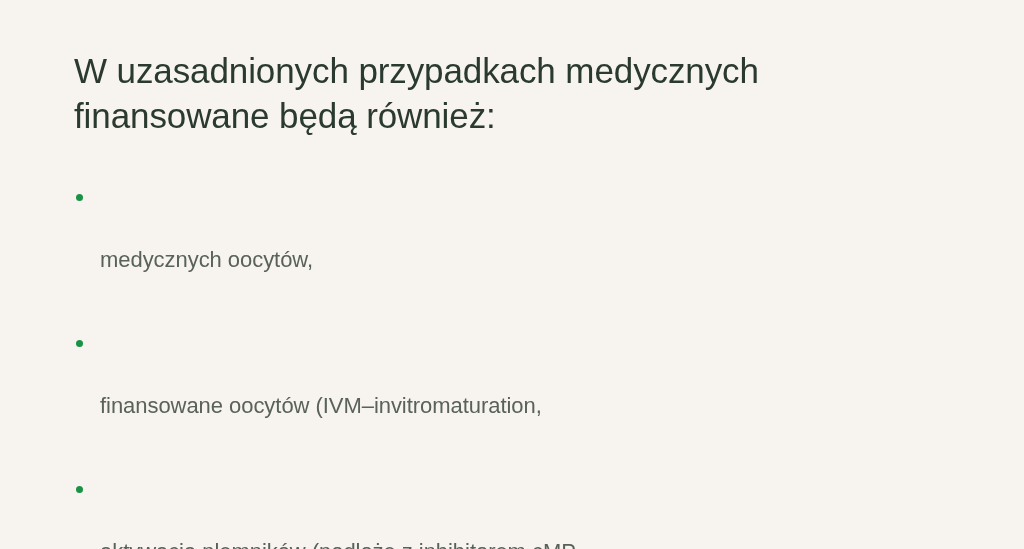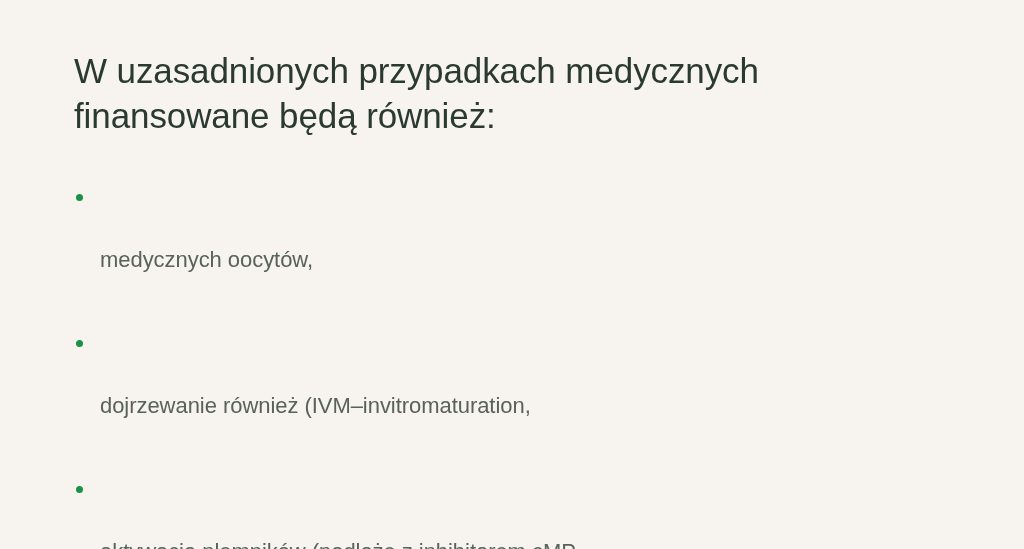--- a/index.html
+++ b/index.html
@@ -91,21 +91,21 @@
 
     <ul class="bullet-list">
 
       <li class="bullet-item">
         <span class="bullet-dot"></span>
         <span class="bullet-text">medycznych oocytów,</span>
       </li>
 
       <li class="bullet-item">
         <span class="bullet-dot"></span>
-        <span class="bullet-text">dojrzewanie również (IVM–invitromaturation,</span>
+        <span class="bullet-text">finansowane oocytów (IVM–invitromaturation,</span>
       </li>
 
       <li class="bullet-item">
         <span class="bullet-dot"></span>
         <span class="bullet-text">aktywacja plemników (podłoże z inhibitorem cMP,</span>
       </li>
 
     </ul>
   </div>
 </div>

